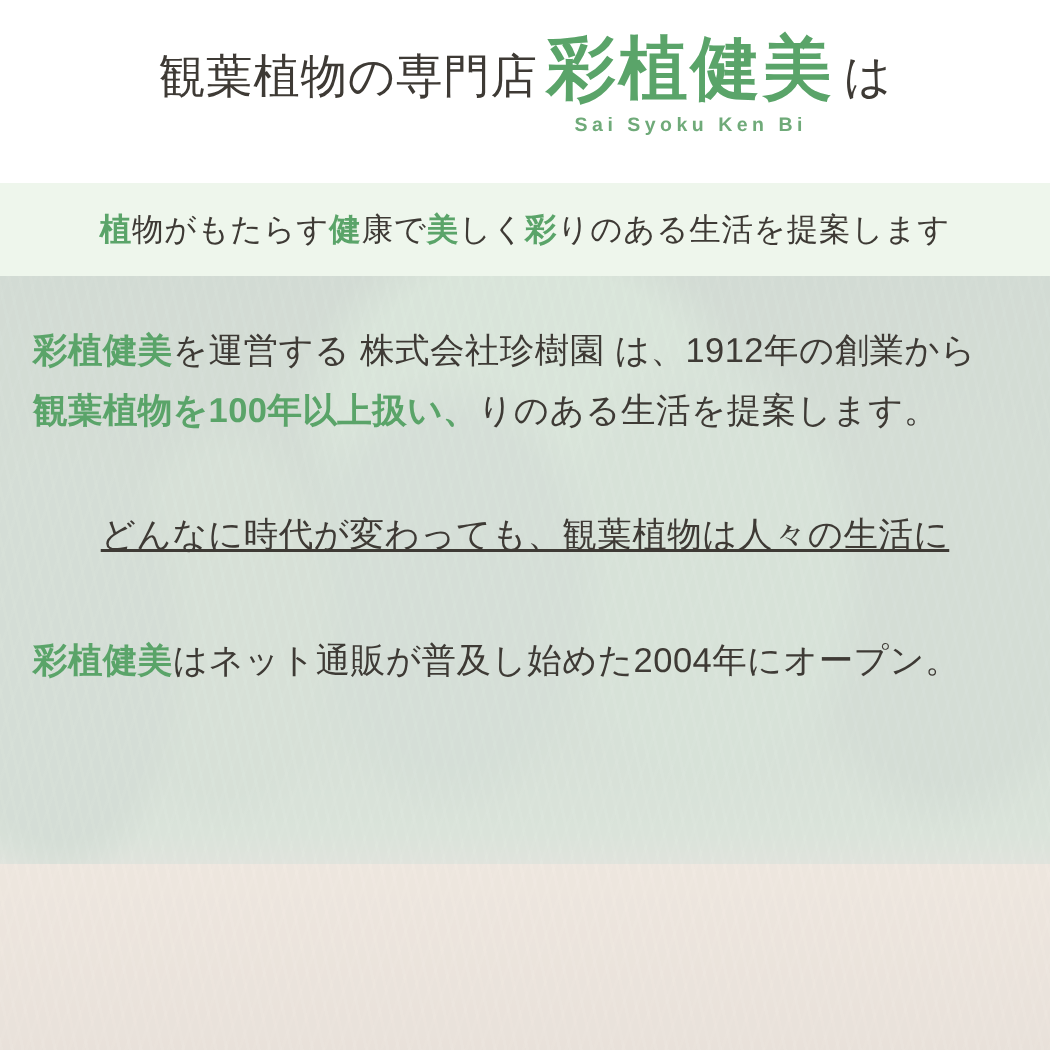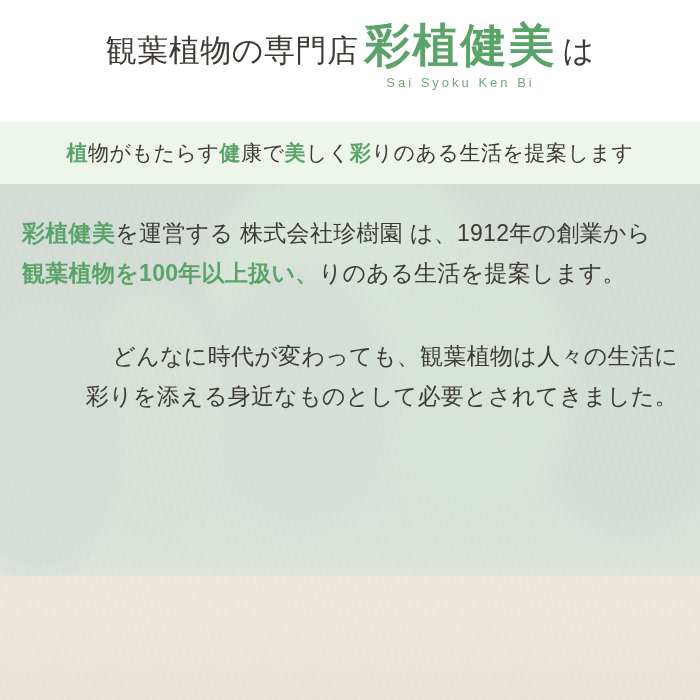--- a/index.html
+++ b/index.html
@@ -52,21 +52,21 @@
     color: #5aa469;
     font-weight: bold;
     letter-spacing: 2px;
     line-height: 1.0;
   }
   .brand-romaji {
     margin-top: 7px;
     font-size: 13px;
     color: #6faa79;
     letter-spacing: 3px;
-    font-weight: normal;
+    font-weight: bold;
   }
   .headline .tail {
     font-size: 31px;
     color: #3e3a35;
     line-height: 1.1;
     padding-top: 12px;
   }
 
   
   .banner {
@@ -156,21 +156,22 @@
     text-align: center;
   }
   .line .g {
     color: #5aa469;
     font-weight: bold;
   }
   .line .dark {
     color: #3e3a35;
   }
   .para.p2 .line {
-    text-align: right;
+    text-align: center;
+    text-decoration: underline;
   }
   .para.p3 {
     margin-bottom: 0;
   }
 </style>
 </head>
 <body>
 
 <div class="page">
 
@@ -201,22 +202,24 @@
         <div class="line">
           <span class="g">彩植健美</span><span class="dark">を運営する 株式会社珍樹園 は、1912年の創業から</span>
         </div>
         <div class="line">
           <span class="g">観葉植物を100年以上扱い、</span><span class="dark">りのある生活を提案します。</span>
         </div>
       </div>
 
       <div class="para p2">
         <div class="line center">どんなに時代が変わっても、観葉植物は人々の生活に</div>
-        <div class="line center">彩りを添える身近なものとして必要とされてきました。</div>
       </div>
 
       <div class="para p3">
+        <div class="line">
+          <span class="g">彩植健美</span><span class="dark">はネット通販が普及し始めた2004年にオープン。</span>
+        </div>
       </div>
 
     </div>
   </div>
 
 </div>
 
 </body></html>

